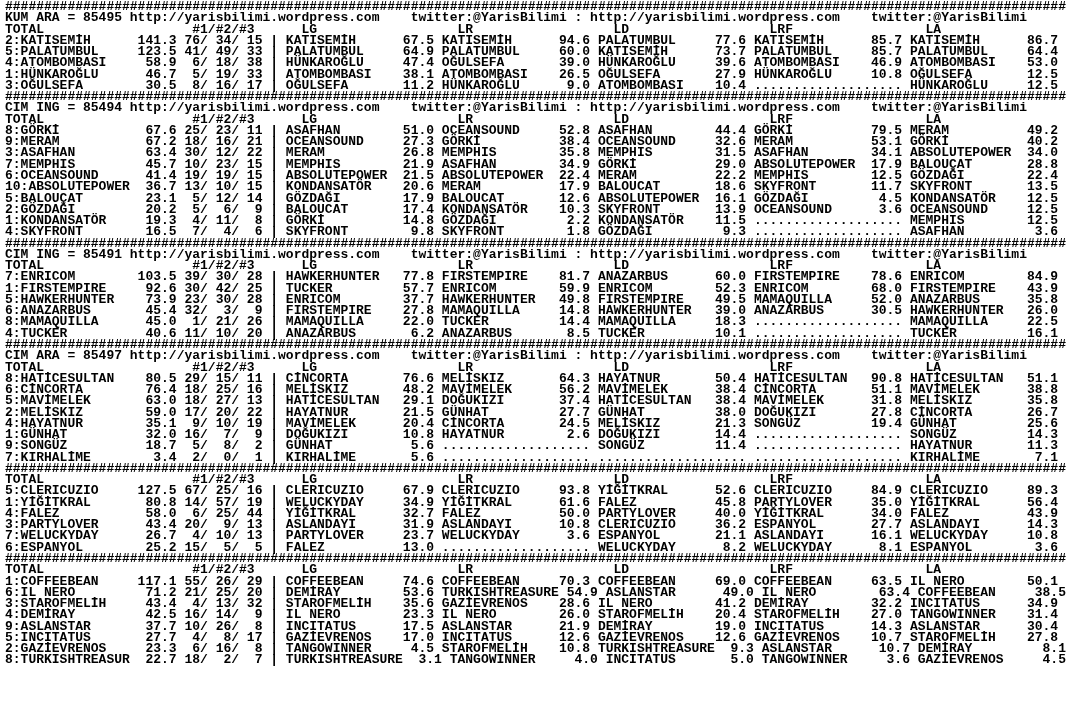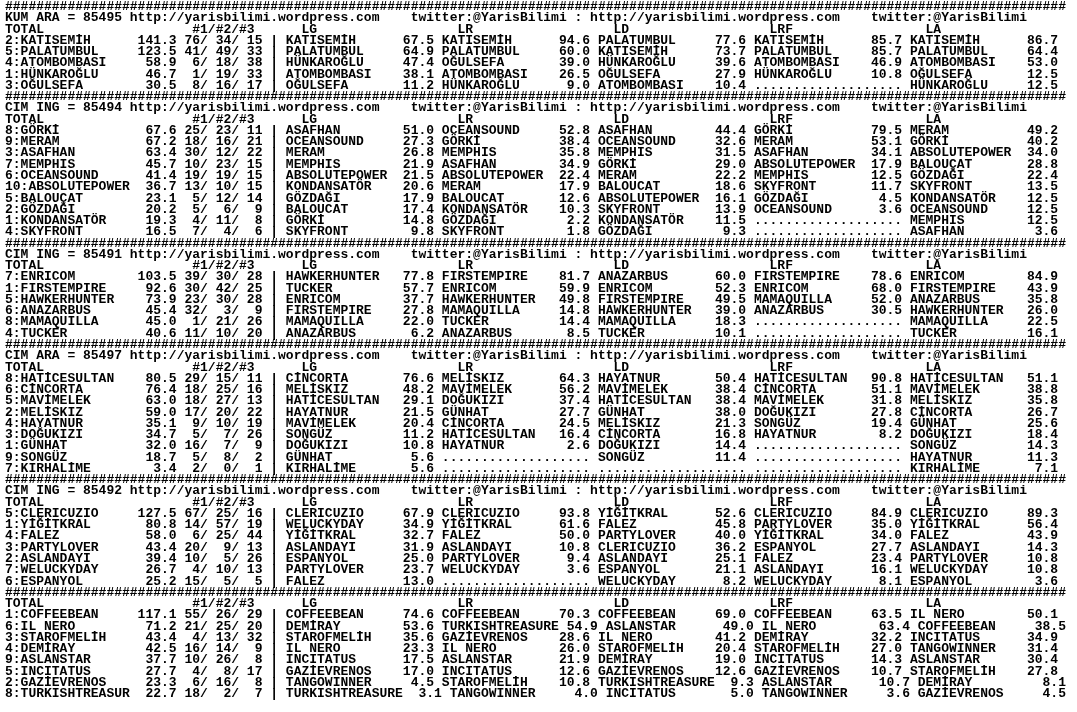--- a/index.html
+++ b/index.html
@@ -20,21 +20,21 @@
 </head>
 <body>
 
 <div id="board">
     <div class="ln">########################################################################################################################################</div>
     <div class="ln">KUM ARA = 85495 http://yarisbilimi.wordpress.com    twitter:@YarisBilimi : http://yarisbilimi.wordpress.com    twitter:@YarisBilimi</div>
     <div class="ln">TOTAL                   #1/#2/#3      LG                  LR                  LD                  LRF                 LA</div>
     <div class="ln">2:KATISEMİH      141.3 76/ 34/ 15 | KATISEMİH      67.5 KATISEMİH      94.6 PALATUMBUL     77.6 KATISEMİH      85.7 KATISEMİH      86.7</div>
     <div class="ln">5:PALATUMBUL     123.5 41/ 49/ 33 | PALATUMBUL     64.9 PALATUMBUL     60.0 KATISEMİH      73.7 PALATUMBUL     85.7 PALATUMBUL     64.4</div>
     <div class="ln">4:ATOMBOMBASI     58.9  6/ 18/ 38 | HÜNKAROĞLU     47.4 OĞULSEFA       39.0 HÜNKAROĞLU     39.6 ATOMBOMBASI    46.9 ATOMBOMBASI    53.0</div>
-    <div class="ln">1:HÜNKAROĞLU      46.7  1/ 19/ 33 | ATOMBOMBASI    38.1 ATOMBOMBASI    26.5 OĞULSEFA       27.9 HÜNKAROĞLU     10.8 OĞULSEFA       12.5</div>
+    <div class="ln">1:HÜNKAROĞLU      46.7  5/ 19/ 33 | ATOMBOMBASI    38.1 ATOMBOMBASI    26.5 OĞULSEFA       27.9 HÜNKAROĞLU     10.8 OĞULSEFA       12.5</div>
     <div class="ln">3:OĞULSEFA        30.5  8/ 16/ 17 | OĞULSEFA       11.2 HÜNKAROĞLU      9.0 ATOMBOMBASI    10.4 ................... HÜNKAROĞLU     12.5</div>
     <div class="ln">########################################################################################################################################</div>
     <div class="ln">CIM ING = 85494 http://yarisbilimi.wordpress.com    twitter:@YarisBilimi : http://yarisbilimi.wordpress.com    twitter:@YarisBilimi</div>
     <div class="ln">TOTAL                   #1/#2/#3      LG                  LR                  LD                  LRF                 LA</div>
     <div class="ln">8:GÖRKİ           67.6 25/ 23/ 11 | ASAFHAN        51.0 OCEANSOUND     52.8 ASAFHAN        44.4 GÖRKİ          79.5 MERAM          49.2</div>
     <div class="ln">9:MERAM           67.2 18/ 16/ 21 | OCEANSOUND     27.3 GÖRKİ          38.4 OCEANSOUND     32.6 MERAM          53.1 GÖRKİ          40.2</div>
     <div class="ln">3:ASAFHAN         63.4 30/ 12/ 22 | MERAM          26.8 MEMPHIS        35.8 MEMPHIS        31.5 ASAFHAN        34.1 ABSOLUTEPOWER  34.0</div>
     <div class="ln">7:MEMPHIS         45.7 10/ 23/ 15 | MEMPHIS        21.9 ASAFHAN        34.9 GÖRKİ          29.0 ABSOLUTEPOWER  17.9 BALOUÇAT       28.8</div>
     <div class="ln">6:OCEANSOUND      41.4 19/ 19/ 15 | ABSOLUTEPOWER  21.5 ABSOLUTEPOWER  22.4 MERAM          22.2 MEMPHIS        12.5 GÖZDAĞI        22.4</div>
     <div class="ln">10:ABSOLUTEPOWER  36.7 13/ 10/ 15 | KONDANSATÖR    20.6 MERAM          17.9 BALOUCAT       18.6 SKYFRONT       11.7 SKYFRONT       13.5</div>
@@ -52,32 +52,29 @@
     <div class="ln">8:MAMAQUILLA      45.0  1/ 21/ 26 | MAMAQUILLA     22.0 TUCKER         14.4 MAMAQUILLA     18.3 ................... MAMAQUILLA     22.5</div>
     <div class="ln">4:TUCKER          40.6 11/ 10/ 20 | ANAZARBUS       6.2 ANAZARBUS       8.5 TUCKER         10.1 ................... TUCKER         16.1</div>
     <div class="ln">########################################################################################################################################</div>
     <div class="ln">CIM ARA = 85497 http://yarisbilimi.wordpress.com    twitter:@YarisBilimi : http://yarisbilimi.wordpress.com    twitter:@YarisBilimi</div>
     <div class="ln">TOTAL                   #1/#2/#3      LG                  LR                  LD                  LRF                 LA</div>
     <div class="ln">8:HATİCESULTAN    80.5 29/ 15/ 11 | CİNCORTA       76.6 MELİSKIZ       64.3 HAYATNUR       50.4 HATİCESULTAN   90.8 HATİCESULTAN   51.1</div>
     <div class="ln">6:CİNCORTA        76.4 18/ 25/ 16 | MELİSKIZ       48.2 MAVİMELEK      56.2 MAVİMELEK      38.4 CİNCORTA       51.1 MAVİMELEK      38.8</div>
     <div class="ln">5:MAVİMELEK       63.0 18/ 27/ 13 | HATİCESULTAN   29.1 DOĞUKIZI       37.4 HATİCESULTAN   38.4 MAVİMELEK      31.8 MELİSKIZ       35.8</div>
     <div class="ln">2:MELİSKIZ        59.0 17/ 20/ 22 | HAYATNUR       21.5 GÜNHAT         27.7 GÜNHAT         38.0 DOĞUKIZI       27.8 CİNCORTA       26.7</div>
     <div class="ln">4:HAYATNUR        35.1  9/ 10/ 19 | MAVİMELEK      20.4 CİNCORTA       24.5 MELİSKIZ       21.3 SONGÜZ         19.4 GÜNHAT         25.6</div>
-    <div class="ln">3:DOĞUKIZI        34.7  5/  7/ 26 | SONGÜZ         11.2 HATİCESULTAN   16.4 CİNCORTA       16.8 HAYATNUR        8.2 DOĞUKIZI       18.4</div>
     <div class="ln">1:GÜNHAT          32.0 16/  7/  9 | DOĞUKIZI       10.8 HAYATNUR        2.6 DOĞUKIZI       14.4 ................... SONGÜZ         14.3</div>
     <div class="ln">9:SONGÜZ          18.7  5/  8/  2 | GÜNHAT          5.6 ................... SONGÜZ         11.4 ................... HAYATNUR       11.3</div>
     <div class="ln">7:KIRHALİME        3.4  2/  0/  1 | KIRHALİME       5.6 ................... ................... ................... KIRHALİME       7.1</div>
     <div class="ln">########################################################################################################################################</div>
-    <div class="ln">CIM ING = 85492 http://yarisbilimi.wordpress.com    twitter:@YarisBilimi : http://yarisbilimi.wordpress.com    twitter:@YarisBilimi</div>
     <div class="ln">TOTAL                   #1/#2/#3      LG                  LR                  LD                  LRF                 LA</div>
     <div class="ln">5:CLERICUZIO     127.5 67/ 25/ 16 | CLERICUZIO     67.9 CLERICUZIO     93.8 YİĞİTKRAL      52.6 CLERICUZIO     84.9 CLERICUZIO     89.3</div>
     <div class="ln">1:YİĞİTKRAL       80.8 14/ 57/ 19 | WELUCKYDAY     34.9 YİĞİTKRAL      61.6 FALEZ          45.8 PARTYLOVER     35.0 YİĞİTKRAL      56.4</div>
     <div class="ln">4:FALEZ           58.0  6/ 25/ 44 | YİĞİTKRAL      32.7 FALEZ          50.0 PARTYLOVER     40.0 YİĞİTKRAL      34.0 FALEZ          43.9</div>
     <div class="ln">3:PARTYLOVER      43.4 20/  9/ 13 | ASLANDAYI      31.9 ASLANDAYI      10.8 CLERICUZIO     36.2 ESPANYOL       27.7 ASLANDAYI      14.3</div>
-    <div class="ln">2:ASLANDAYI       39.4 10/  5/ 26 | ESPANYOL       25.0 PARTYLOVER      9.4 ASLANDAYI      25.1 FALEZ          23.4 PARTYLOVER     10.8</div>
     <div class="ln">7:WELUCKYDAY      26.7  4/ 10/ 13 | PARTYLOVER     23.7 WELUCKYDAY      3.6 ESPANYOL       21.1 ASLANDAYI      16.1 WELUCKYDAY     10.8</div>
     <div class="ln">6:ESPANYOL        25.2 15/  5/  5 | FALEZ          13.0 ................... WELUCKYDAY      8.2 WELUCKYDAY      8.1 ESPANYOL        3.6</div>
     <div class="ln">########################################################################################################################################</div>
     <div class="ln">TOTAL                   #1/#2/#3      LG                  LR                  LD                  LRF                 LA</div>
     <div class="ln">1:COFFEEBEAN     117.1 55/ 26/ 29 | COFFEEBEAN     74.6 COFFEEBEAN     70.3 COFFEEBEAN     69.0 COFFEEBEAN     63.5 IL NERO        50.1</div>
     <div class="ln">6:IL NERO         71.2 21/ 25/ 20 | DEMİRAY        53.6 TURKISHTREASURE 54.9 ASLANSTAR      49.0 IL NERO        63.4 COFFEEBEAN     38.5</div>
     <div class="ln">3:STAROFMELİH     43.4  4/ 13/ 32 | STAROFMELİH    35.6 GAZİEVRENOS    28.6 IL NERO        41.2 DEMİRAY        32.2 INCITATUS      34.9</div>
     <div class="ln">4:DEMİRAY         42.5 16/ 14/  9 | IL NERO        23.3 IL NERO        26.0 STAROFMELİH    20.4 STAROFMELİH    27.0 TANGOWINNER    31.4</div>
     <div class="ln">9:ASLANSTAR       37.7 10/ 26/  8 | INCITATUS      17.5 ASLANSTAR      21.9 DEMİRAY        19.0 INCITATUS      14.3 ASLANSTAR      30.4</div>
     <div class="ln">5:INCITATUS       27.7  4/  8/ 17 | GAZİEVRENOS    17.0 INCITATUS      12.6 GAZİEVRENOS    12.6 GAZİEVRENOS    10.7 STAROFMELİH    27.8</div>

